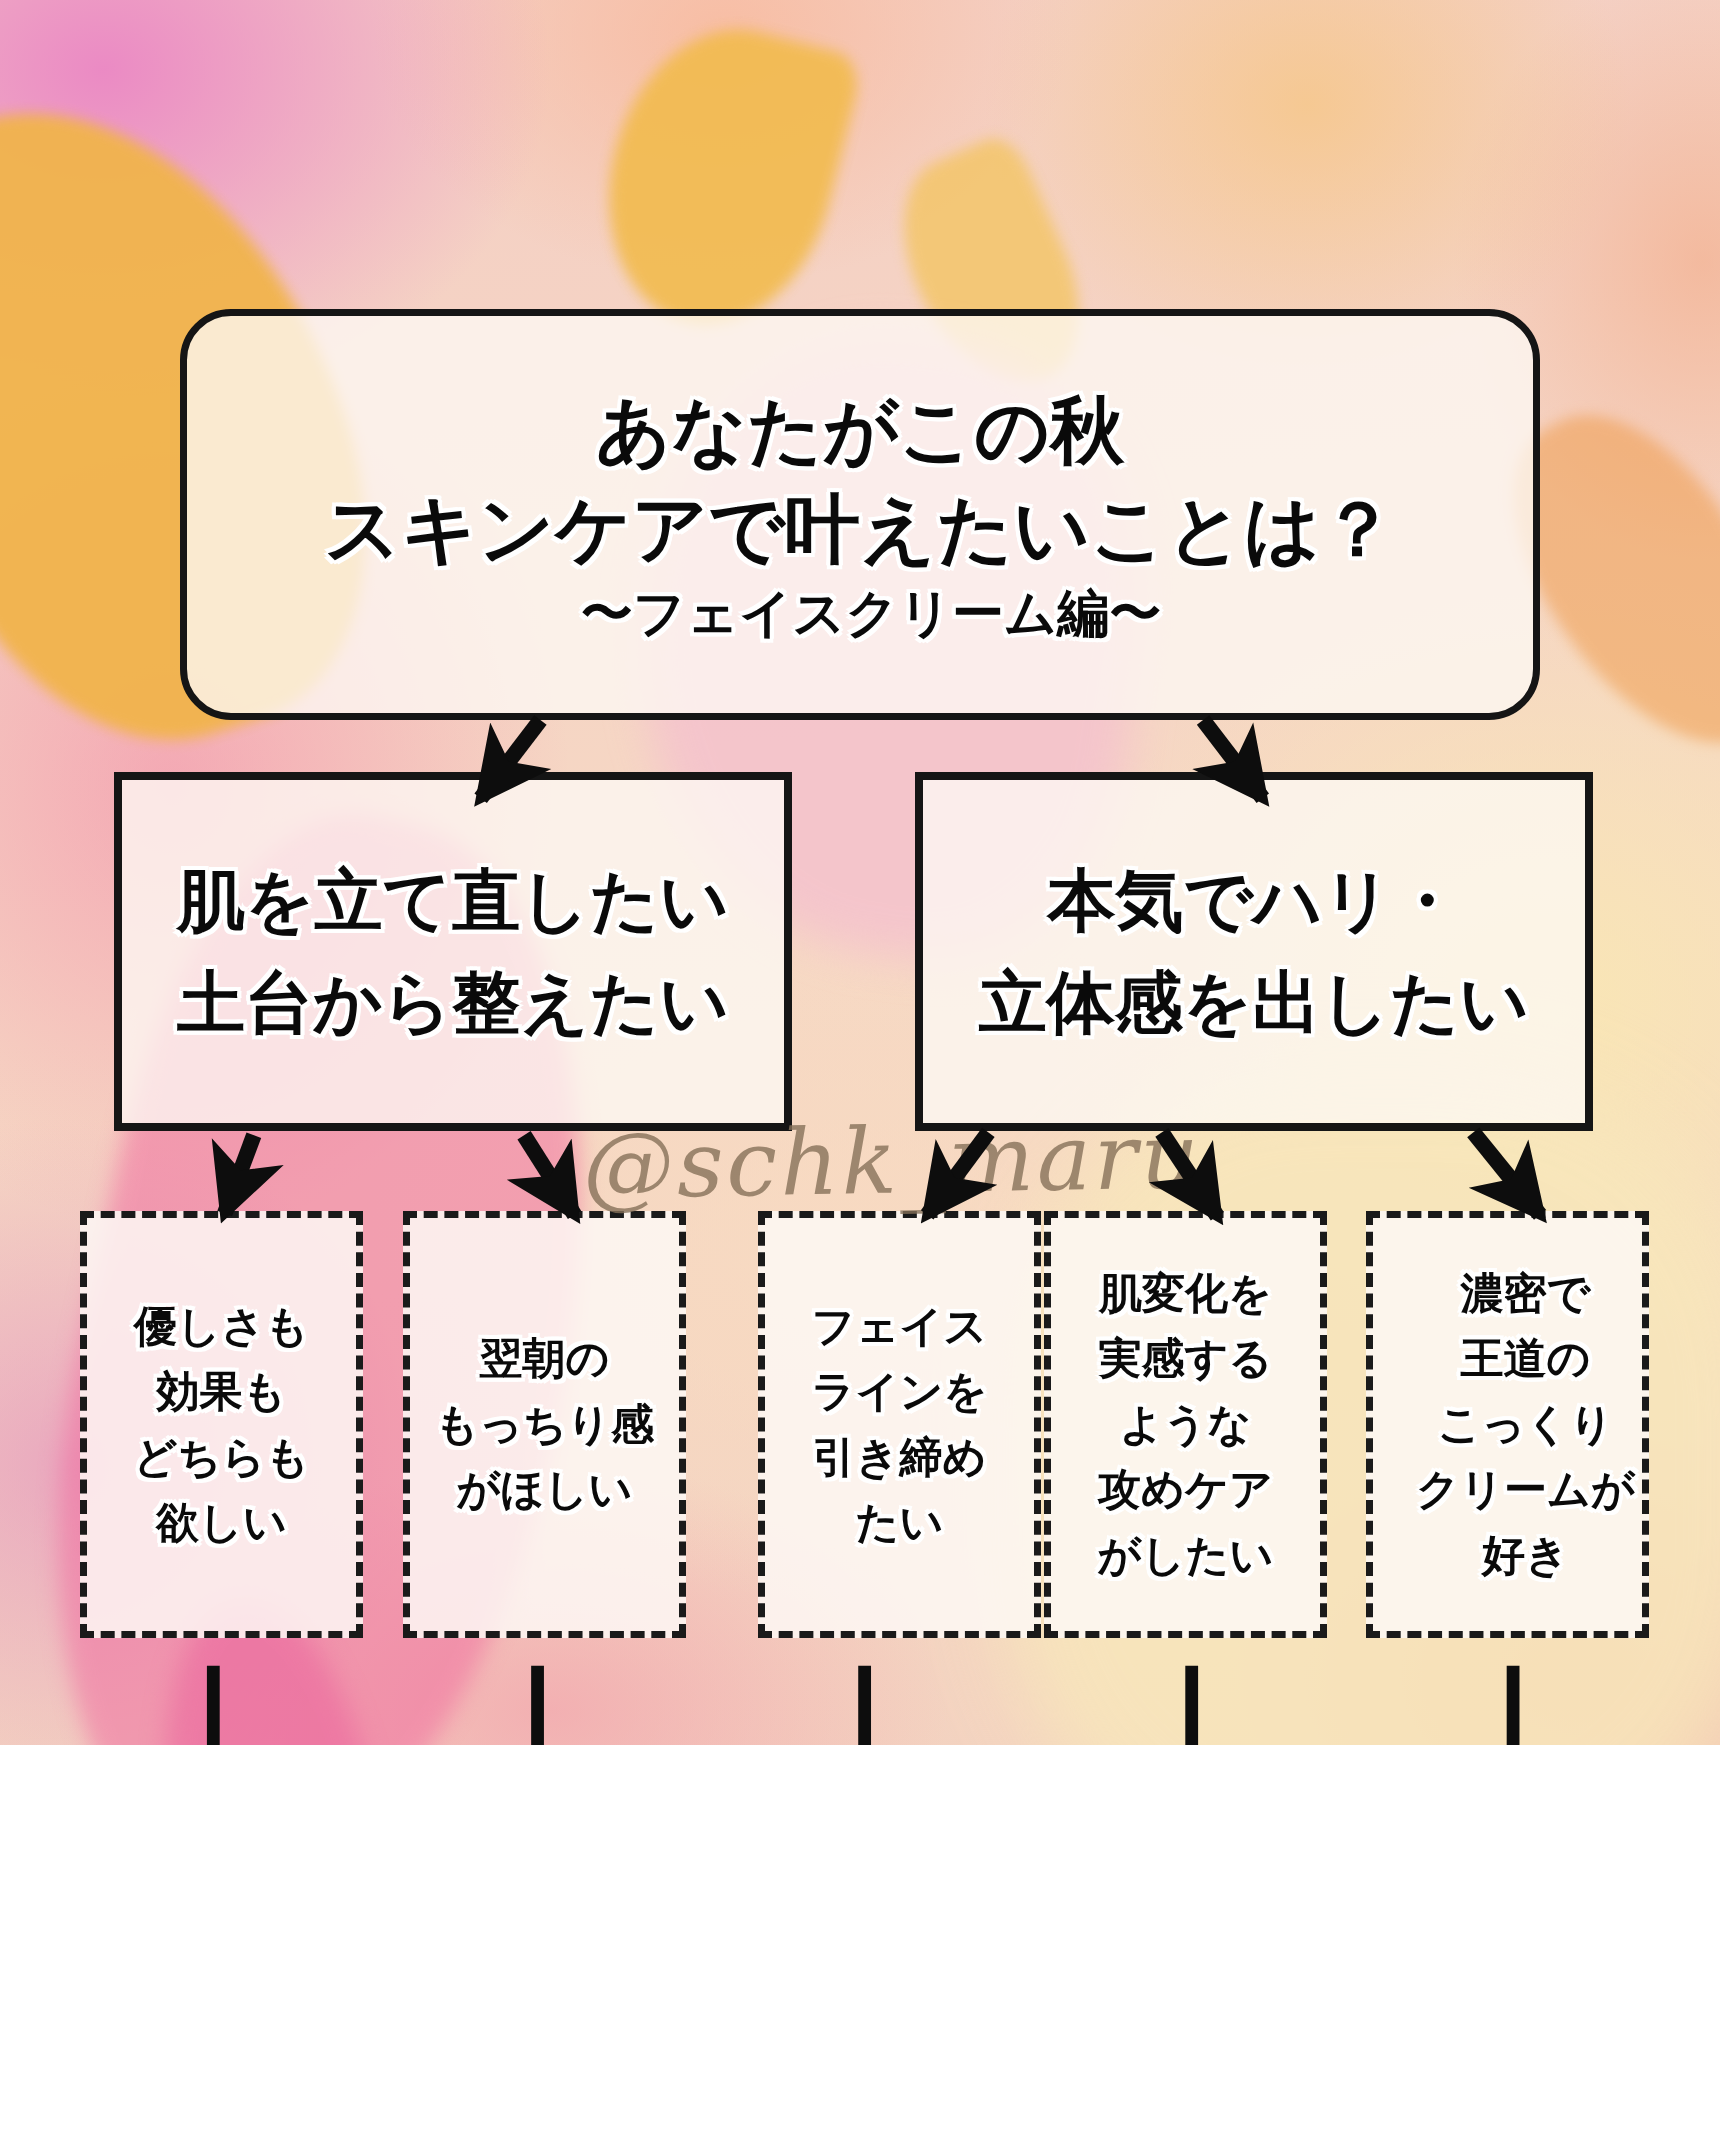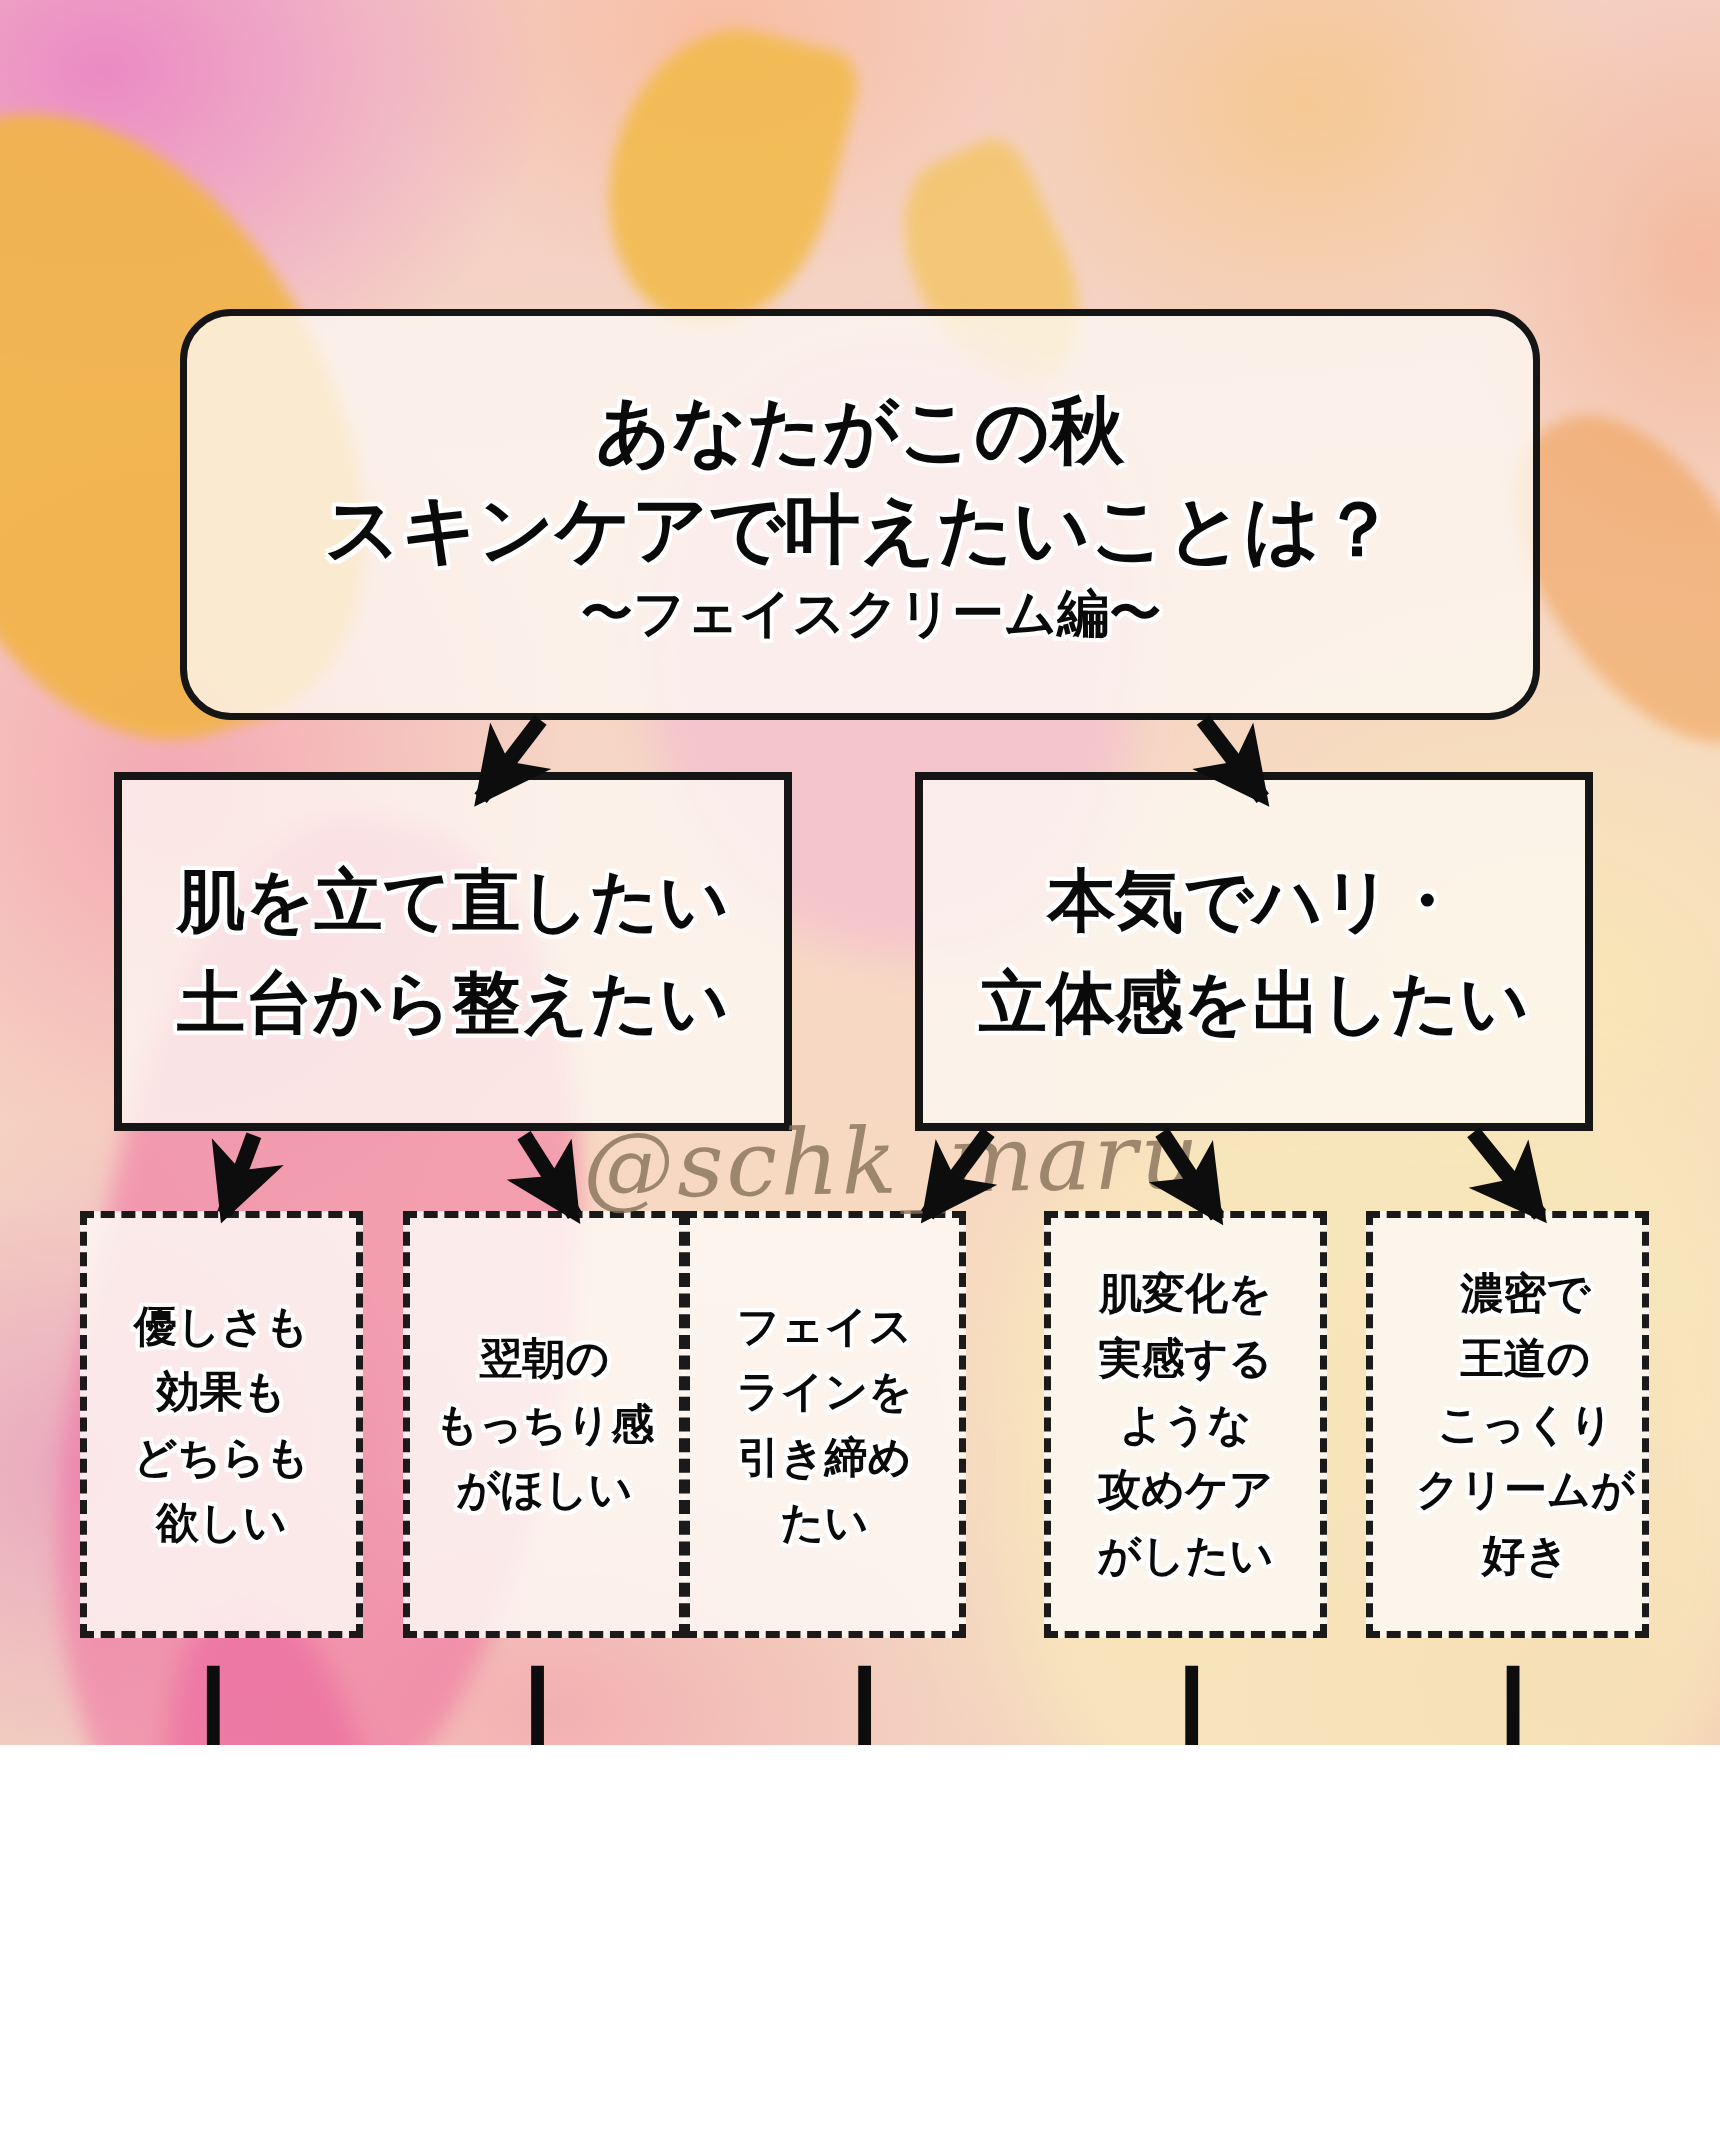--- a/index.html
+++ b/index.html
@@ -171,21 +171,21 @@
     <div class="jp lines">優しさも
 効果も
 どちらも
 欲しい</div>
   </div>
   <div class="box option-box" style="left:403px;">
     <div class="jp lines">翌朝の
 もっちり感
 がほしい</div>
   </div>
-  <div class="box option-box" style="left:683px;">
+  <div class="box option-box" style="left:758px;">
     <div class="jp lines">フェイス
 ラインを
 引き締め
 たい</div>
   </div>
   <div class="box option-box" style="left:1044px;">
     <div class="jp lines">肌変化を
 実感する
 ような
 攻めケア

